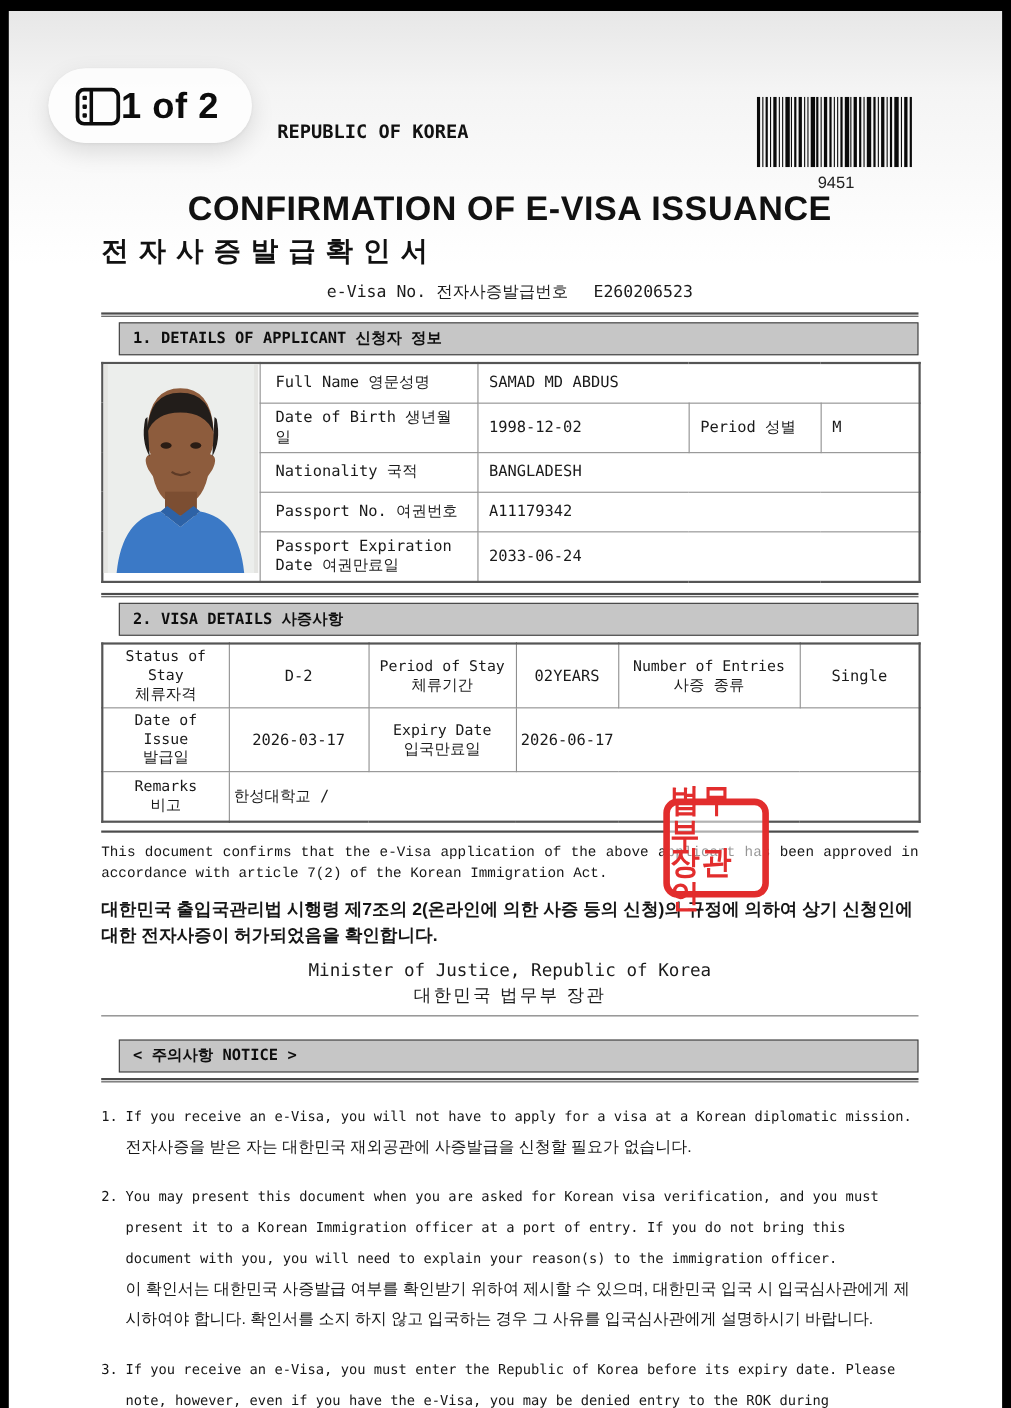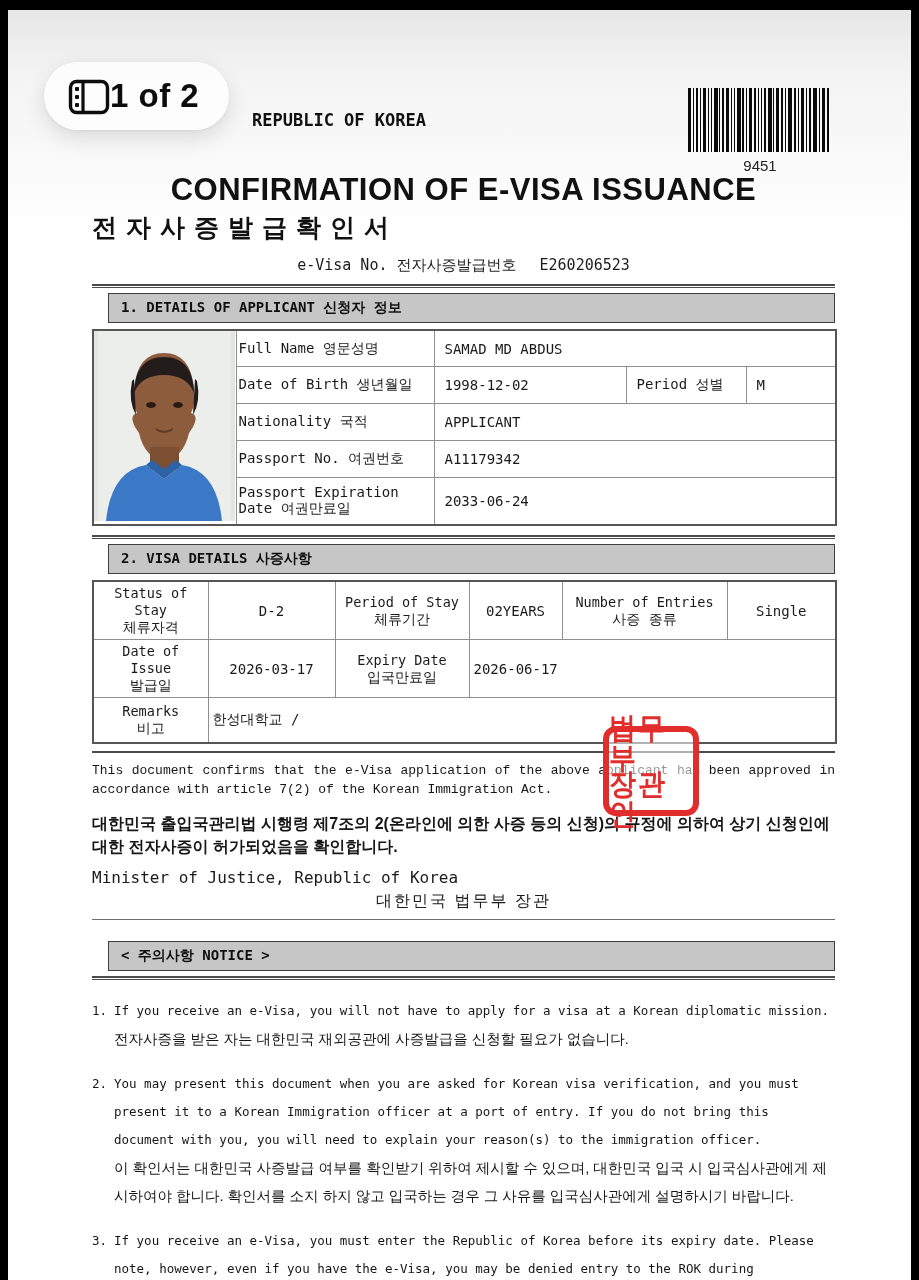--- a/index.html
+++ b/index.html
@@ -53,36 +53,36 @@
     margin-top:5px; background:#c6c6c6; border:1px solid #3e3e3e;
     padding:5px 12px; font-size:14px; font-weight:bold; color:#0e0e0e;
     font-family:"DejaVu Sans Mono","Liberation Sans",sans-serif;
     margin-left:16px;
   }
   
   table { width:743px; border-collapse:collapse; table-layout:fixed; margin-top:6px;
           font-family:"DejaVu Sans Mono","Liberation Sans",sans-serif; }
   td { border:1px solid #8f8f8f; font-size:14px; color:#1a1a1a; padding:4px 10px; vertical-align:middle; }
   table { border:2px solid #555; }
-  .applicant td.lbl { padding-left:2px; }
+  .applicant td.lbl { padding-left:14px; }
   .applicant tr { height:36px; }
   .applicant tr.tall { height:46px; }
   td.photo-cell { padding:0; vertical-align:top; }
   .visa td { text-align:center; padding:3px 4px; }
   .visa tr { height:45px; }
   .visa td.left { text-align:left; padding-left:4px; }
   .cell-2line .en { display:block; font-size:13.5px; line-height:17px; }
   .cell-2line .ko { display:block; font-size:14px; line-height:17px; }
   
   .para-en {
     margin-top:8px; font-family:Liberation Mono, monospace;
     font-size:13px; line-height:19px; color:#161616; text-align:justify;
   }
   .para-ko { margin-top:13px; font-size:16px; line-height:23px; color:#161616;font-weight:bold; }
-  .minister-en { text-align:left; margin-top:10px; font-size:16px;
+  .minister-en { text-align:center; margin-top:10px; font-size:16px;
     font-family:"DejaVu Sans Mono","Liberation Sans",sans-serif; }
   .minister-ko { text-align:center; margin-top:4px; font-size:16px; letter-spacing:2px; }
   
   .seal {
     position:absolute; left:595px; top:716px; width:96px; height:90px; z-index:10;
     border:6px solid #e22d2d; border-radius:13px; background:rgba(255,255,255,0.55);
     display:flex; flex-direction:column; align-items:flex-start; justify-content:center;
     color:#e22d2d; font-weight:bold;
   }
   .seal div { font-size:27px; line-height:28px; letter-spacing:2px; transform:scaleY(1.1); }
@@ -195,21 +195,21 @@
         <td colspan="3">SAMAD MD ABDUS</td>
       </tr>
       <tr>
         <td class="lbl">Date of Birth 생년월일</td>
         <td>1998-12-02</td>
         <td>Period 성별</td>
         <td>M</td>
       </tr>
       <tr>
         <td class="lbl">Nationality  국적</td>
-        <td colspan="3">APPLICANT</td>
+        <td colspan="3">BANGLADESH</td>
       </tr>
       <tr>
         <td class="lbl">Passport No. 여권번호</td>
         <td colspan="3">A11179342</td>
       </tr>
       <tr class="tall">
         <td class="lbl">Passport Expiration Date 여권만료일</td>
         <td colspan="3">2033-06-24</td>
       </tr>
     </tbody>

